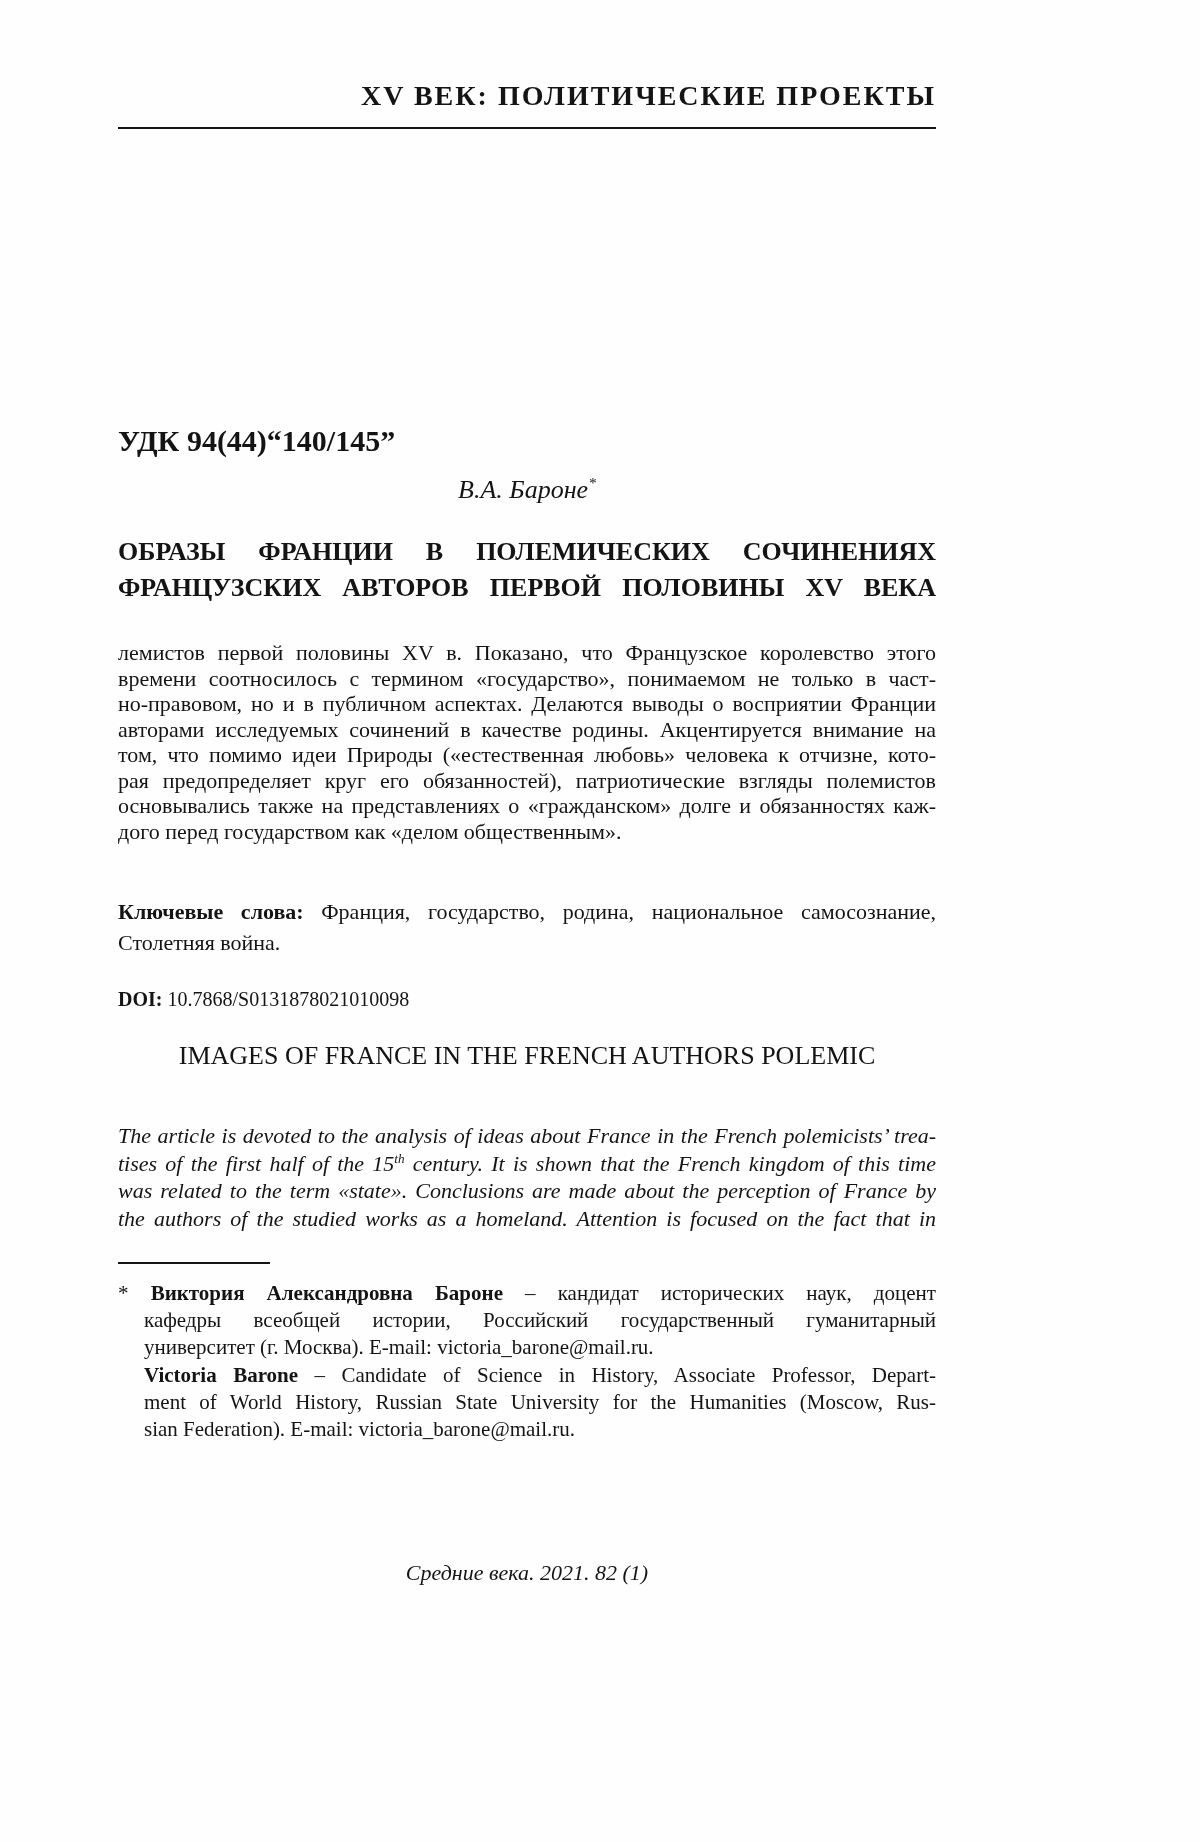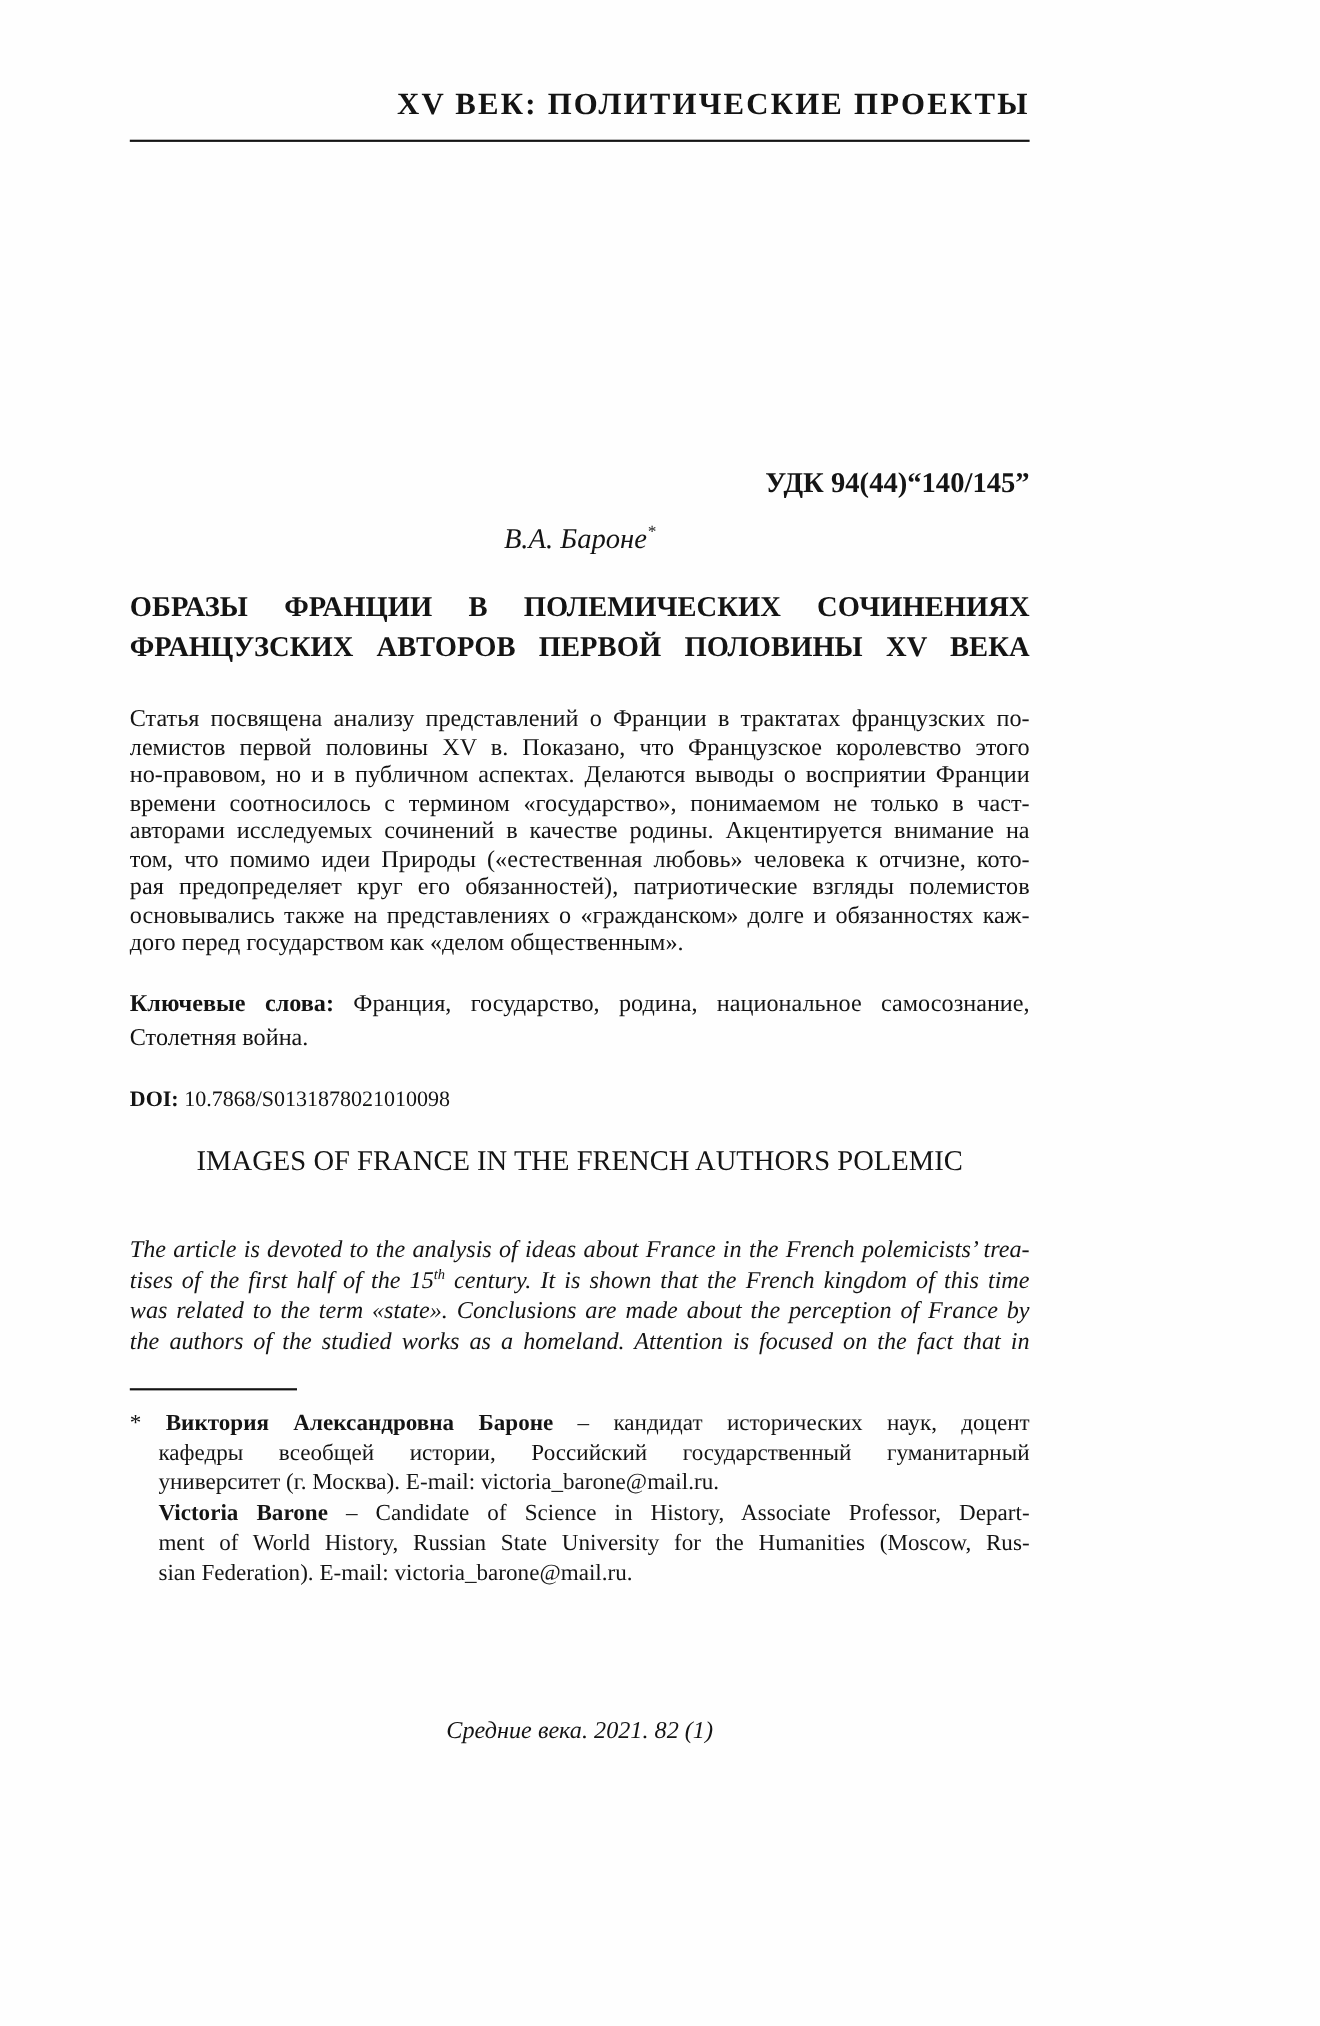--- a/index.html
+++ b/index.html
@@ -36,23 +36,22 @@
     letter-spacing: 2px;
     text-align: right;
   }
   .header-rule {
     top: 127px;
     height: 2px;
     background: #141414;
   }
   .udc {
     top: 424px;
-    font-size: 26px;
+    font-size: 30px;
     font-weight: bold;
-    text-align: right;
   }
   .author {
     top: 474px;
     font-size: 26px;
     line-height: 32px;
   }
   .title-ru {
     top: 534px;
     font-size: 26px;
     font-weight: bold;
@@ -117,24 +116,23 @@
   <div class="block author lines center">
       <div class="jline"><span class="i">В.А. Бароне</span><span class="i sup">*</span></div>
     </div>
 
   <div class="block title-ru lines justify-all">
       <div class="jline"><span>ОБРАЗЫ ФРАНЦИИ В ПОЛЕМИЧЕСКИХ СОЧИНЕНИЯХ</span></div>
       <div class="jline"><span>ФРАНЦУЗСКИХ АВТОРОВ ПЕРВОЙ ПОЛОВИНЫ XV ВЕКА</span></div>
     </div>
 
   <div class="block abstract-ru lines">
-      <div class="jline"><span>Статья посвящена анализу представлений о Франции в трактатах французских по-</span></div>
       <div class="jline"><span>лемистов первой половины XV в. Показано, что Французское королевство этого</span></div>
+      <div class="jline"><span>времени соотносилось с термином «государство», понимаемом не только в част-</span></div>
       <div class="jline"><span>но-правовом, но и в публичном аспектах. Делаются выводы о восприятии Франции</span></div>
-      <div class="jline"><span>времени соотносилось с термином «государство», понимаемом не только в част-</span></div>
       <div class="jline"><span>авторами исследуемых сочинений в качестве родины. Акцентируется внимание на</span></div>
       <div class="jline"><span>том, что помимо идеи Природы («естественная любовь» человека к отчизне, кото-</span></div>
       <div class="jline"><span>рая предопределяет круг его обязанностей), патриотические взгляды полемистов</span></div>
       <div class="jline"><span>основывались также на представлениях о «гражданском» долге и обязанностях каж-</span></div>
       <div class="jline"><span>дого перед государством как «делом общественным».</span></div>
     </div>
 
   <div class="block keywords lines">
       <div class="jline"><span class="b">Ключевые слова:</span><span> Франция, государство, родина, национальное самосознание,</span></div>
       <div class="jline"><span>Столетняя война.</span></div>

